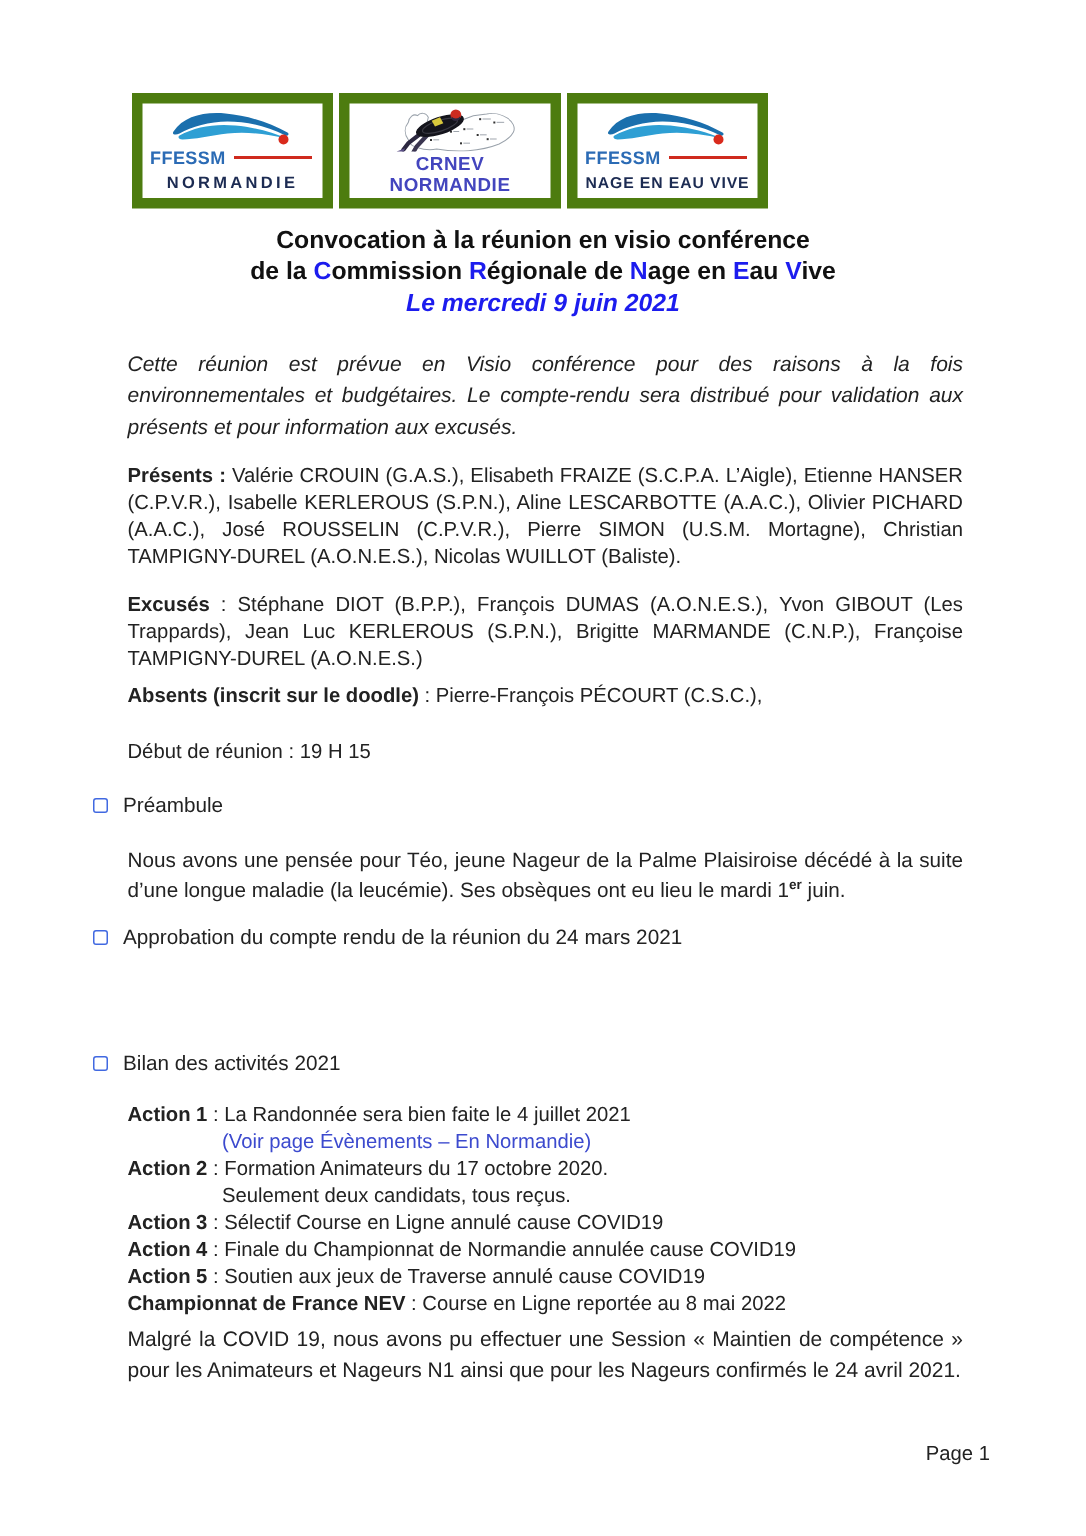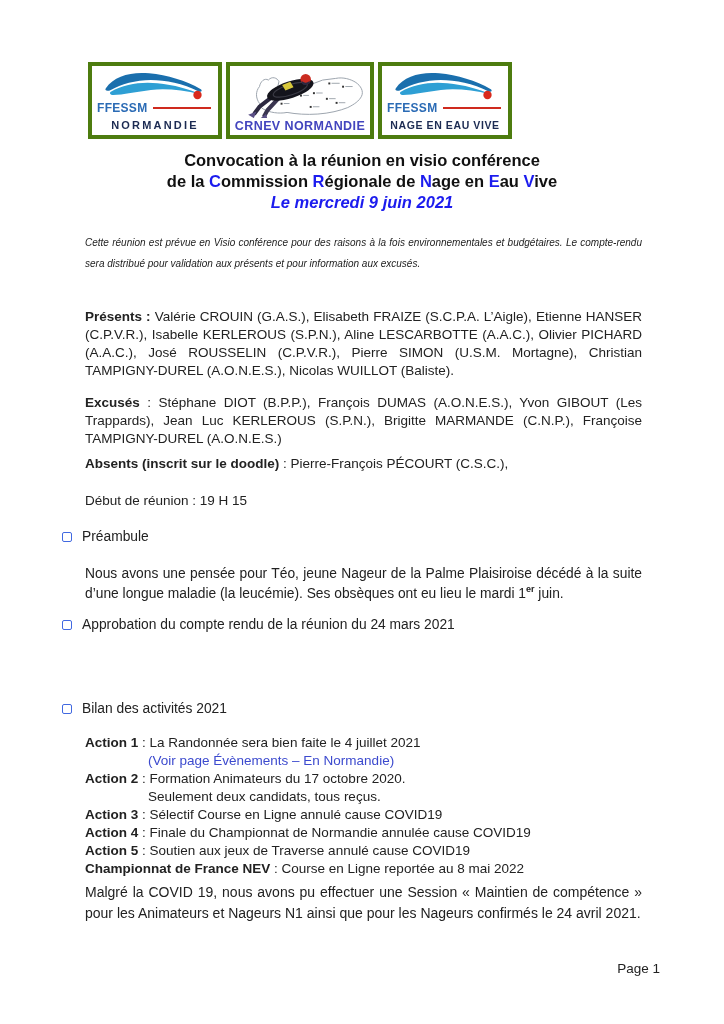--- a/index.html
+++ b/index.html
@@ -8,41 +8,41 @@
     width:724px;height:1024px;
     background:#ffffff;
     margin:0 auto;
     font-family:"Liberation Sans","DejaVu Sans",sans-serif;
     color:#222;
     overflow:hidden;
   }
   
   .logos{position:absolute;top:62px;left:88px;width:446px;height:77px;display:flex;gap:4px;}
   .logo-box{
-    border:4px solid #4d7c0f;background:#fff;box-sizing:border-box;
+    border:7px solid #4d7c0f;background:#fff;box-sizing:border-box;
     display:flex;flex-direction:column;justify-content:flex-end;
     padding:4px 5px 4px 5px;position:relative;
   }
   .logo-side{width:134px;}
   .logo-mid{width:148px;padding:2px 2px;}
   .wave-svg{width:100%;height:34px;display:block;}
   .ffessm-row{display:flex;align-items:center;margin-top:1px;}
   .ffessm-word{font-weight:bold;font-size:12px;color:#2b6bb5;letter-spacing:.3px;font-stretch:condensed;}
   .redline{flex:1;height:2px;background:#cf2a1e;margin-left:6px;margin-right:2px;}
   .logo-region{font-weight:bold;font-size:11px;letter-spacing:2.2px;color:#1c2b52;text-align:center;margin-top:4px;white-space:nowrap;}
   .logo-region.tight{font-size:10.5px;letter-spacing:.6px;}
   .map-svg{width:100%;height:54px;display:block;}
   .crnev-caption{font-weight:bold;font-size:12.5px;color:#4345be;text-align:center;letter-spacing:.4px;margin-top:1px;}
   
   .title{position:absolute;top:150px;left:0;right:0;text-align:center;font-weight:bold;font-size:16.5px;line-height:21px;color:#111;}
   .title .t3{font-style:italic;color:var(--accent-blue);}
   
   .blk{position:absolute;left:85px;width:557px;margin:0;font-size:13.5px;line-height:18px;}
   .just{text-align:justify;}
-  .intro{top:232px;font-size:10px;line-height:21px;font-style:italic;}
+  .intro{top:232px;font-size:14px;line-height:21px;font-style:italic;}
   .presents{top:308px;}
   .excuses{top:394px;}
   .absents{top:455px;}
   .debut{top:492px;}
   .pre-body{top:564px;font-size:13.8px;line-height:20px;}
   .app-body{top:649px;font-size:13.8px;line-height:20px;}
   .actions{top:734px;}
   .closing{top:882px;font-size:14px;line-height:21px;}
   
   .sec{position:absolute;left:62px;display:flex;align-items:center;font-size:13.8px;color:#222;}

